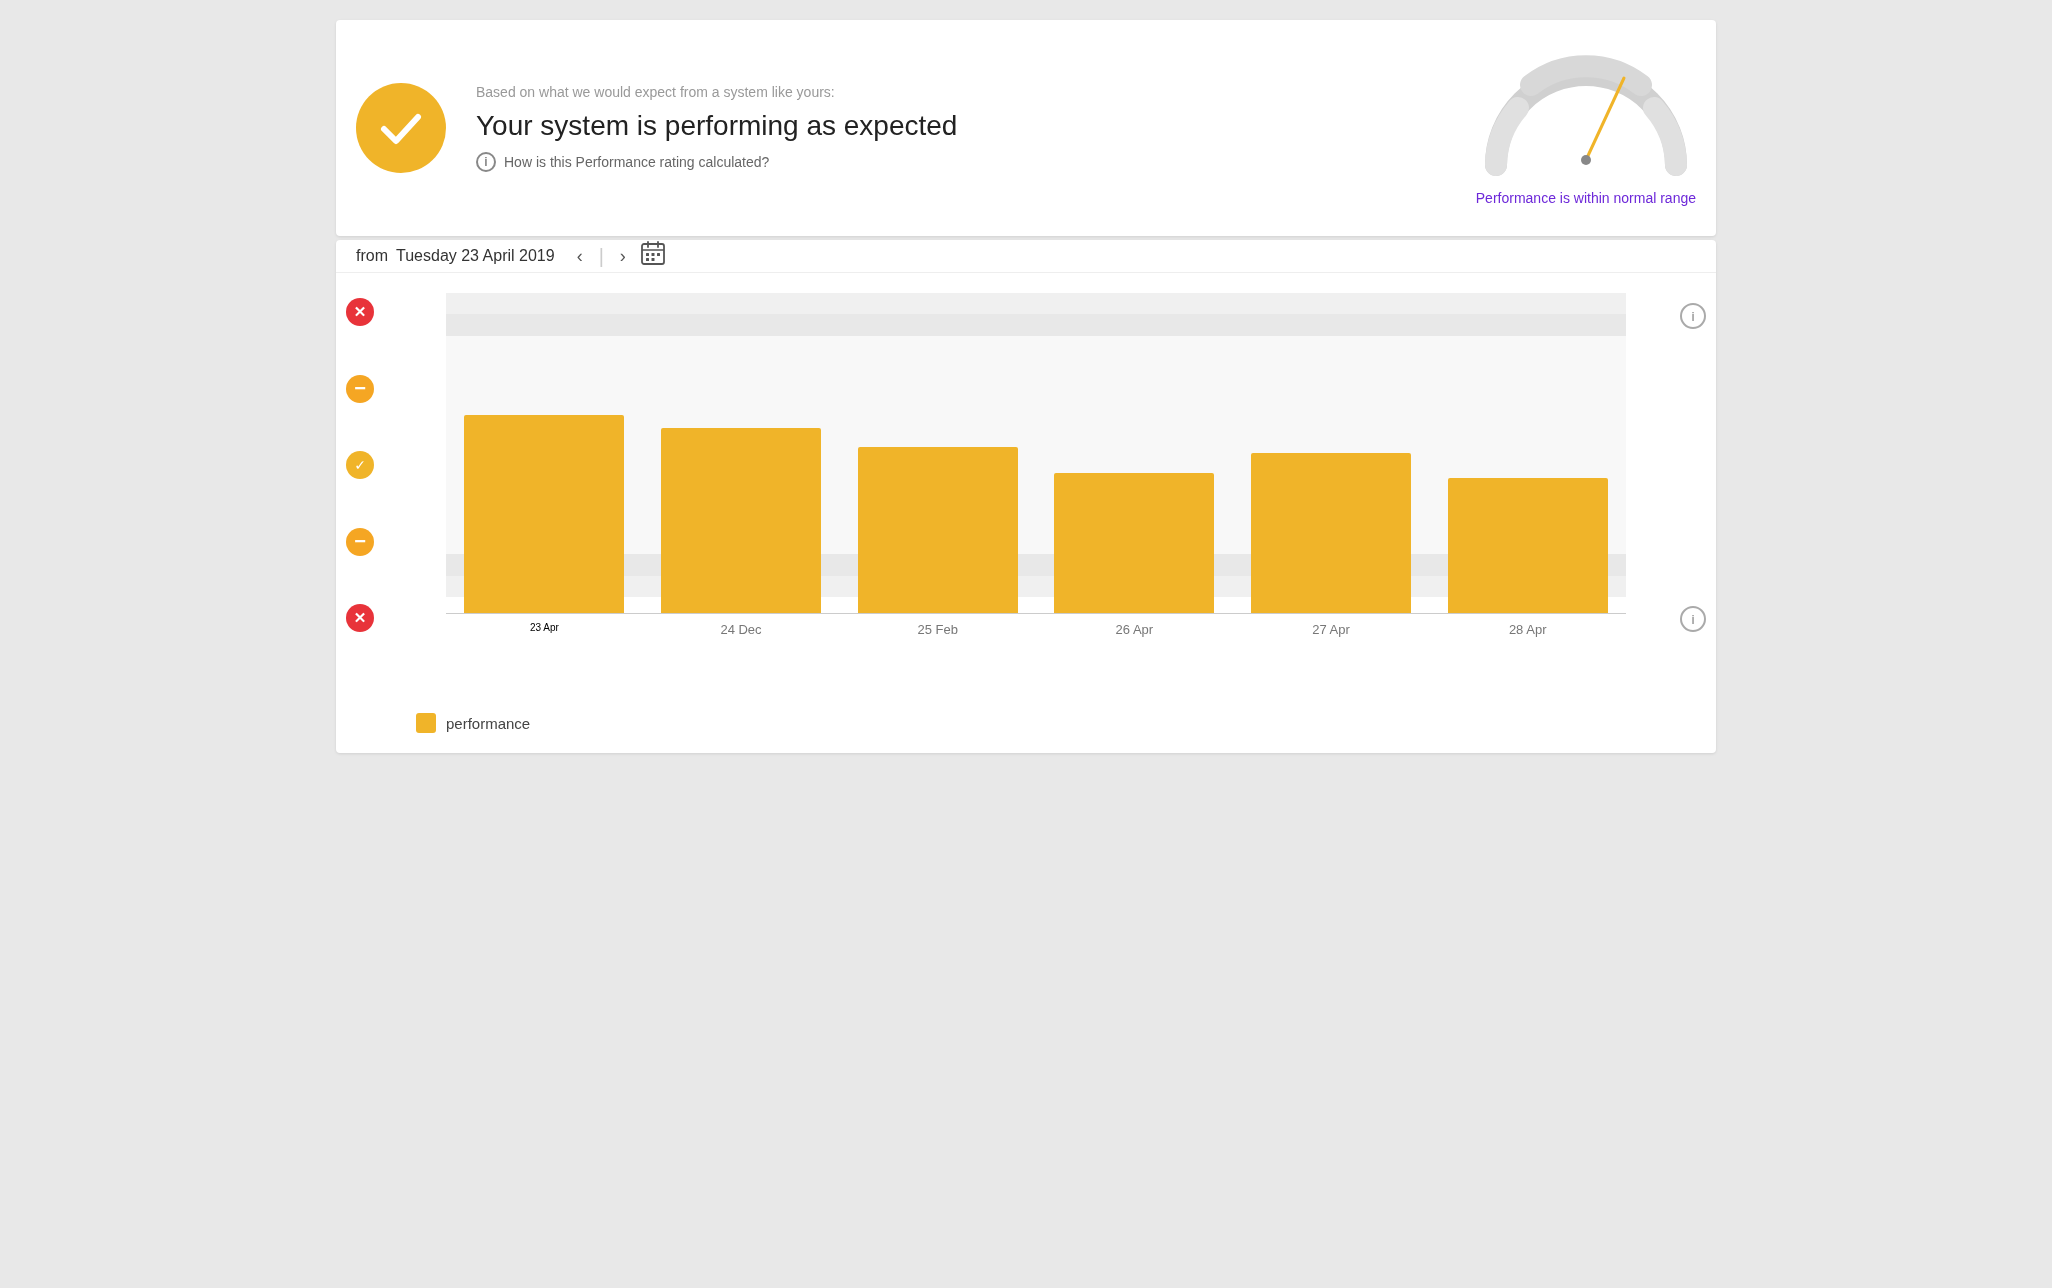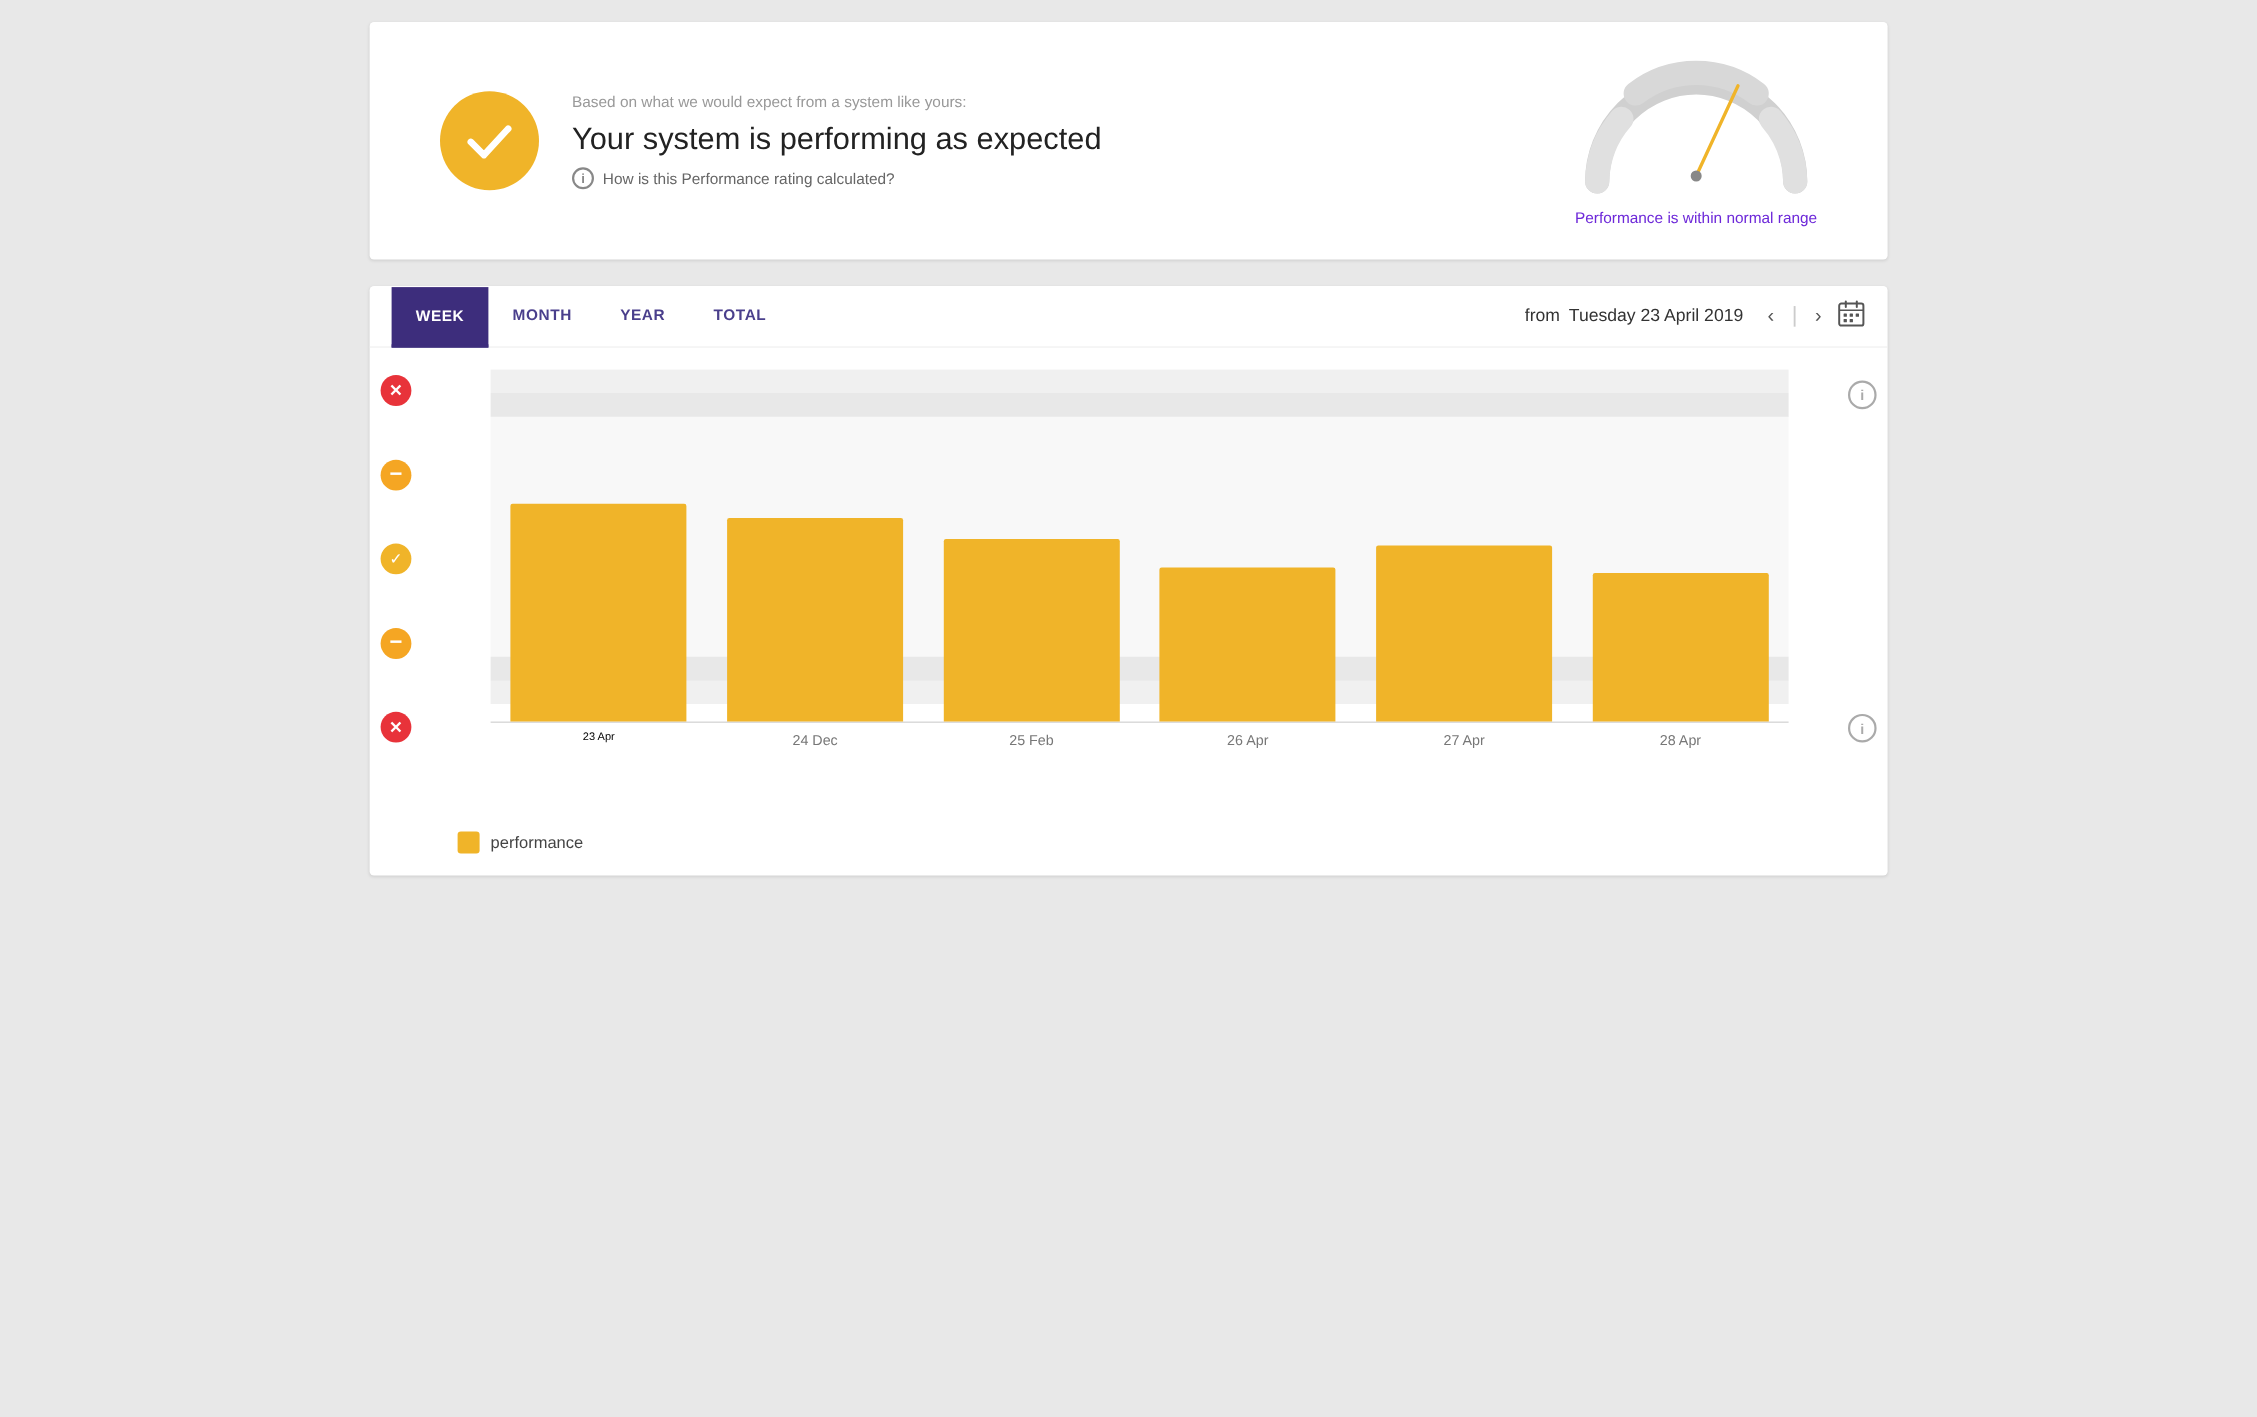--- a/index.html
+++ b/index.html
@@ -12,25 +12,25 @@
 
     .main-container {
       max-width: 1380px;
       margin: 0 auto;
     }
 
     
     .perf-header-card {
       background: #fff;
       border-radius: 4px;
-      padding: 30px 64px;
+      padding: 30px 20px;
       display: flex;
       align-items: center;
       justify-content: space-between;
-      margin-bottom: 24px;
+      margin-bottom: 4px;
       box-shadow: 0 1px 3px rgba(0,0,0,0.1);
     }
 
     .perf-header-left {
       display: flex;
       align-items: center;
       gap: 30px;
     }
 
     .check-circle {
@@ -304,26 +304,20 @@
         <line x1="110" y1="110" x2="148" y2="28" stroke="#f0b429" stroke-width="3" stroke-linecap="round"></line>
         <circle cx="110" cy="110" r="5" fill="#888"></circle>
       </svg>
       <span class="gauge-label">Performance is within normal range</span>
     </div>
   </div>
 
   <div class="chart-section">
 
     <div class="tabs-bar">
-      <div class="tabs-left">
-        <div class="tab-item active">WEEK</div>
-        <div class="tab-item">MONTH</div>
-        <div class="tab-item">YEAR</div>
-        <div class="tab-item">TOTAL</div>
-      </div>
       <div class="tabs-right">
         <span>from</span>
         <span style="font-size:16px; margin-right:8px;">Tuesday 23 April 2019</span>
         <button class="date-nav-btn">‹</button>
         <span class="date-separator">|</span>
         <button class="date-nav-btn">›</button>
         <button class="calendar-icon-btn">
           <svg width="26" height="26" viewBox="0 0 26 26">
             <rect x="2" y="4" width="22" height="20" rx="2" fill="none" stroke="#555" stroke-width="1.8"></rect>
             <line x1="2" y1="10" x2="24" y2="10" stroke="#555" stroke-width="1.5"></line>

